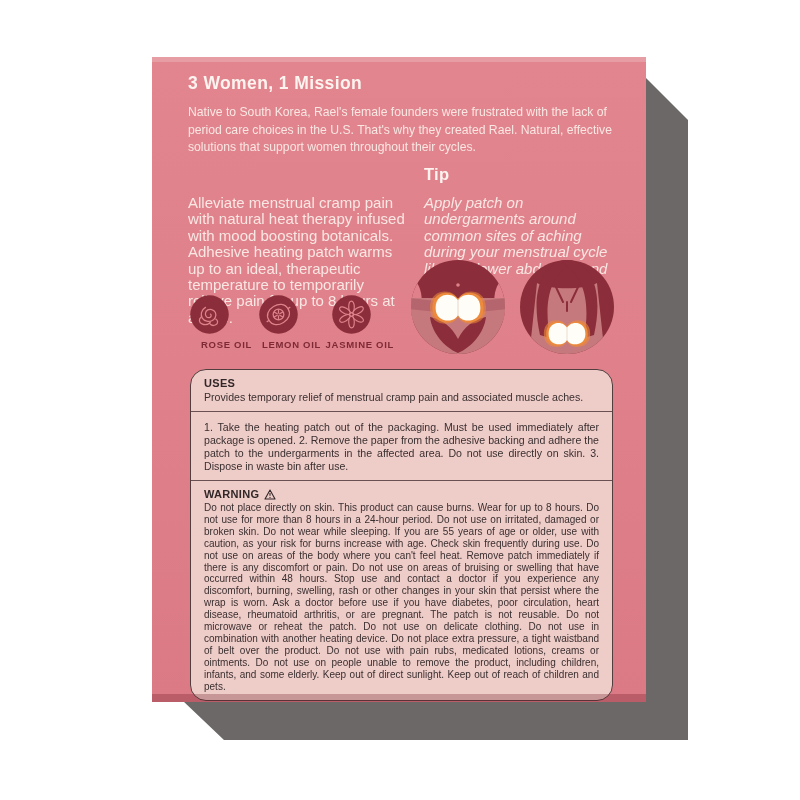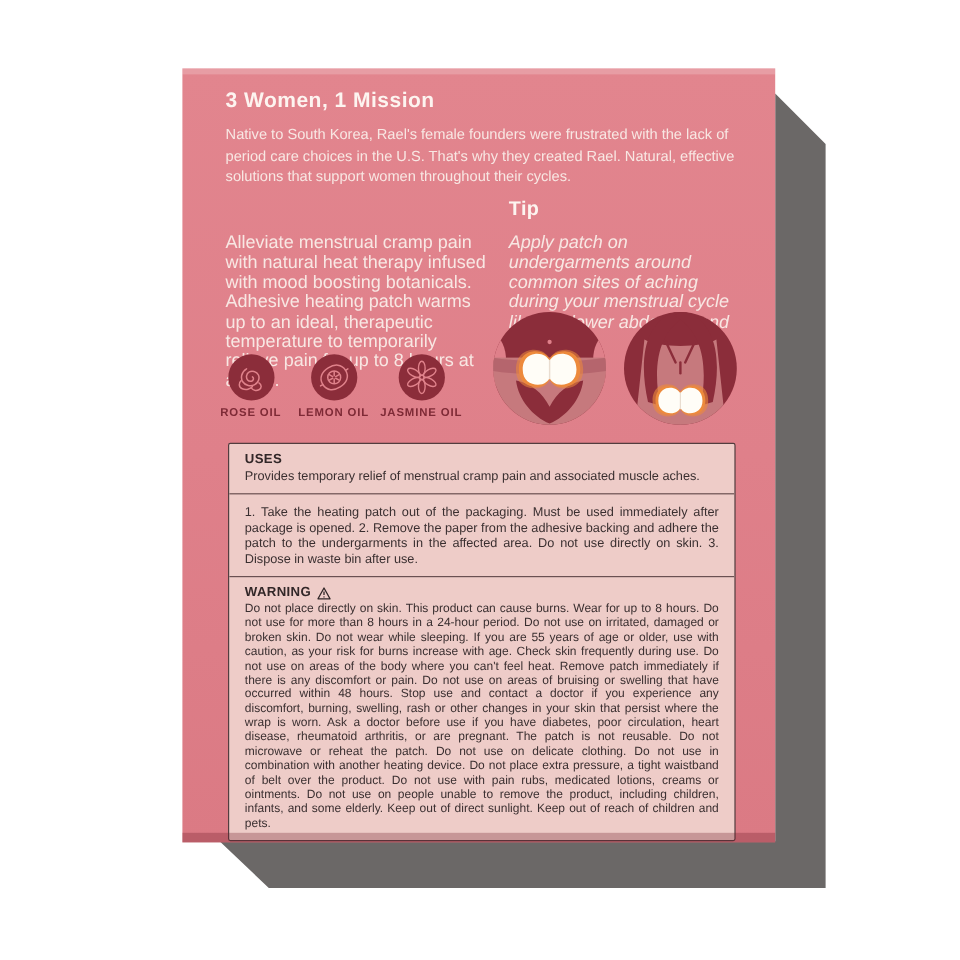--- a/index.html
+++ b/index.html
@@ -15,29 +15,29 @@
   .h-main{position:absolute;left:36px;top:16px;font-size:17.5px;font-weight:700;
        letter-spacing:.4px;color:#fdf4f0;}
   .p-intro{position:absolute;left:36px;top:47px;width:436px;font-size:12.2px;
        line-height:17.5px;color:#f8e7e3;}
   .h-sub{position:absolute;font-size:16.5px;font-weight:700;letter-spacing:.3px;color:#fdf4f0;}
   .h-soothe{left:36px;top:108px;}
   .h-tip{left:272px;top:108px;}
   .p-col{position:absolute;top:138px;font-size:15px;line-height:16.4px;color:#f8e7e3;}
   .p-soothe{left:36px;width:217px;}
   .p-tip{left:272px;width:199px;font-style:italic;}
-  .oil{position:absolute;top:236px;width:86px;text-align:center;}
+  .oil{position:absolute;top:236px;width:86px;text-align:right;}
   .oil-rose{left:14px;}.oil-lemon{left:83px;}.oil-jasmine{left:156px;}
   .oil svg{width:43px;height:43px;display:block;margin:0 auto;}
   .oil-label{margin-top:3px;font-size:9.5px;font-weight:700;letter-spacing:.7px;color:#7e2a36;}
   .illus{position:absolute;top:200px;width:100px;height:100px;}
   .illus-front{left:256px;}
   .illus-back{left:365px;}
   .panel{position:absolute;left:38px;top:312px;width:423px;background:#eeccc8;
-       border:1.5px solid #523d3f;border-radius:2px;color:#3a2f30;overflow:hidden;
+       border:1.5px solid #523d3f;border-radius:16px;color:#3a2f30;overflow:hidden;
        box-sizing:border-box;}
   .panel-section{padding:7px 13px 7px 13px;}
   .panel-section + .panel-section{border-top:1px solid #6a5052;}
   .panel-title{font-size:11px;font-weight:700;letter-spacing:.3px;color:#322728;
        display:flex;align-items:center;gap:5px;}
   .panel-body{margin-top:2px;font-size:10.6px;line-height:13px;}
   .justify{text-align:justify;}
   .warning-body{font-size:10px;line-height:11.9px;}
   .warn-icon svg{display:block;}
 </style>

